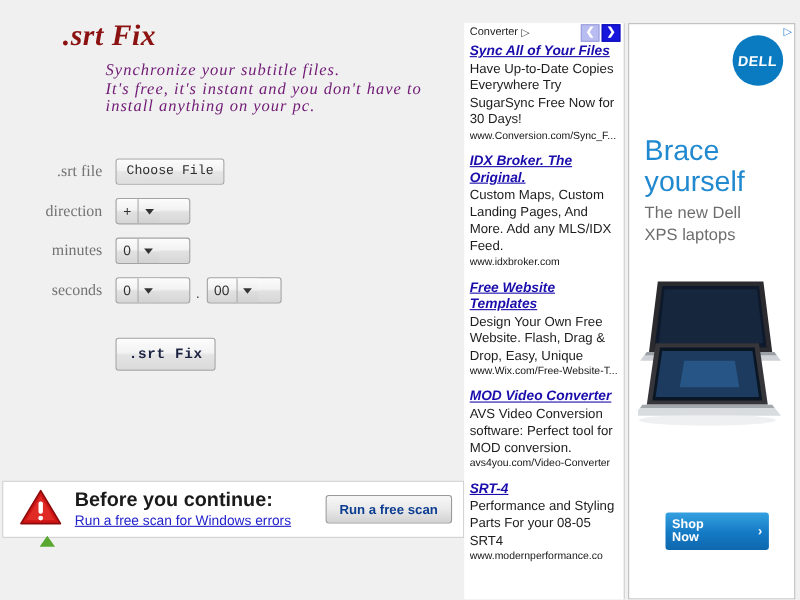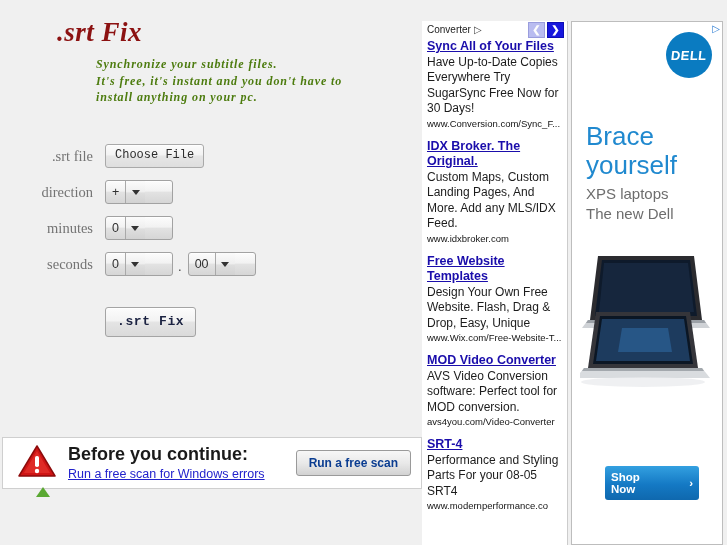--- a/index.html
+++ b/index.html
@@ -36,24 +36,24 @@
     letter-spacing: 0.5px;
     white-space: nowrap;
   }
 
   #tagline {
     position: absolute;
     left: 96px;
     top: 56px;
     font-family: "Liberation Serif", serif;
     font-style: italic;
-    font-weight: bold;
-    font-size: 12px;
+    font-weight: normal;
+    font-size: 15px;
     line-height: 16.5px;
-    color: #4d7c0f;
+    color: #701a75;
     letter-spacing: 0.9px;
     white-space: nowrap;
   }
   #tagline div { white-space: nowrap; }
 
   
   #srt-form {
     position: absolute;
     left: 0;
     top: 138px;
@@ -261,20 +261,21 @@
 
   .text-ad { margin-bottom: 9px; }
   .ad-title {
     font-family: "Liberation Sans", sans-serif;
     font-size: 12.5px;
     font-weight: bold;
     color: #1a0dab;
     text-decoration: underline;
     line-height: 15.5px;
     cursor: pointer;
+    font-style: italic;
   }
   .ad-desc {
     font-family: "Liberation Sans", sans-serif;
     font-size: 12px;
     color: #1c1c1c;
     line-height: 15.5px;
   }
   .ad-url {
     font-family: "Liberation Sans", sans-serif;
     font-size: 9.5px;
@@ -506,22 +507,22 @@
   <div id="dell-logo">
     <span>DELL</span>
   </div>
 
   <div id="dell-headline">
     <div>Brace</div>
     <div>yourself</div>
   </div>
 
   <div id="dell-sub">
+    <div>The new Dell</div>
     <div>XPS laptops</div>
-    <div>The new Dell</div>
   </div>
 
   <svg id="dell-laptop" viewBox="0 0 134 148">
 
     <g transform="translate(10,4)">
       <path d="M8 2 L104 2 L112 66 L0 66 Z" fill="#2b2b2f"></path>
       <path d="M12 6 L100 6 L107 62 L5 62 Z" fill="#0e1a2b"></path>
       <path d="M14 9 L98 9 L104 58 L9 58 Z" fill="#16263d"></path>
       <path d="M-2 66 L114 66 L120 74 L-8 74 Z" fill="#cfd2d6"></path>
       <path d="M-2 66 L114 66 L116 69 L-4 69 Z" fill="#9ba0a6"></path>

